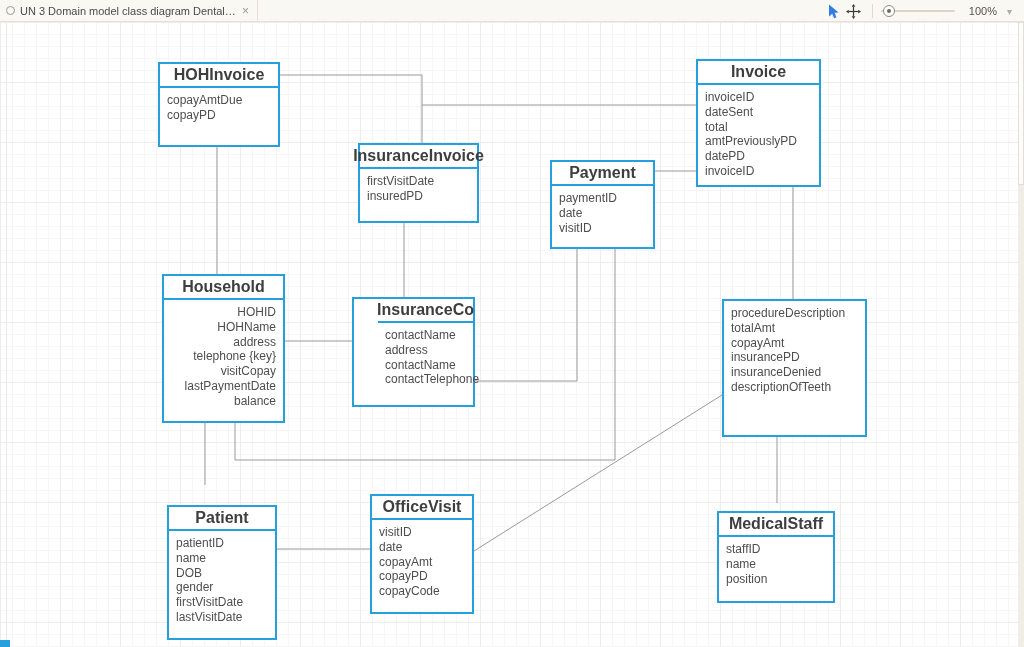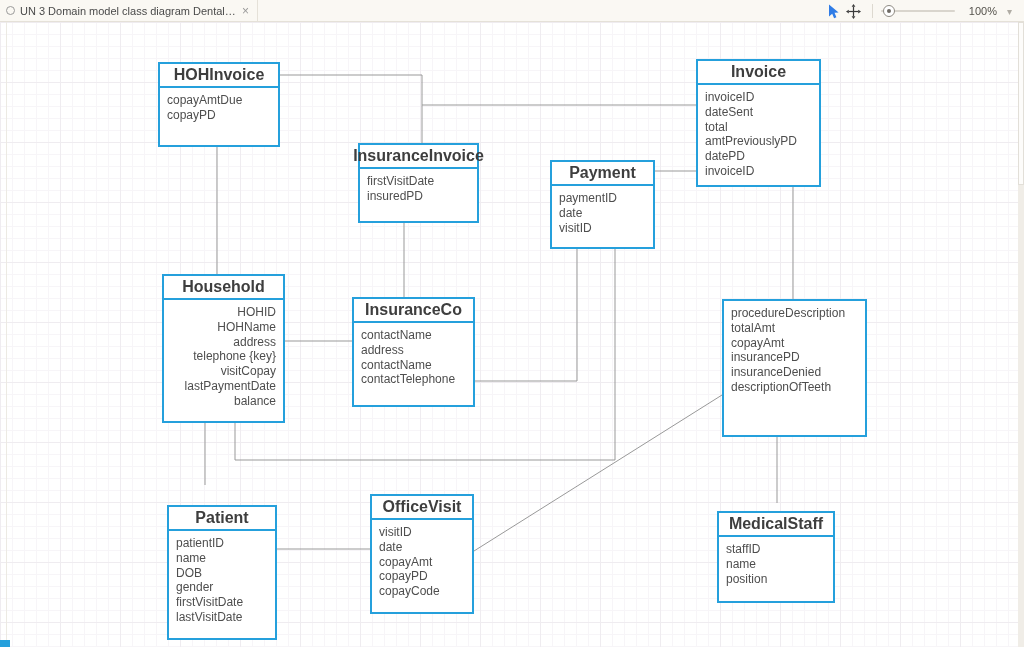--- a/index.html
+++ b/index.html
@@ -161,21 +161,21 @@
       <div class="entity-fields">
         <div class="field">HOHID</div>
         <div class="field">HOHName</div>
         <div class="field">address</div>
         <div class="field">telephone {key}</div>
         <div class="field">visitCopay</div>
         <div class="field">lastPaymentDate</div>
         <div class="field">balance</div>
       </div>
     </div>
-    <div class="entity" style="left: 352px; top: 275px; width: 123px; height: 110px;">
+    <div class="entity" style="left: 352px; top: 275px; width: 123px; height: 110px; padding-left: 24px;">
       <div class="entity-header">InsuranceCo</div>
       <div class="entity-fields">
         <div class="field">contactName</div>
         <div class="field">address</div>
         <div class="field">contactName</div>
         <div class="field">contactTelephone</div>
       </div>
     </div>
     <div class="entity" style="left: 722px; top: 277px; width: 145px; height: 138px;">
       <div class="entity-fields">

